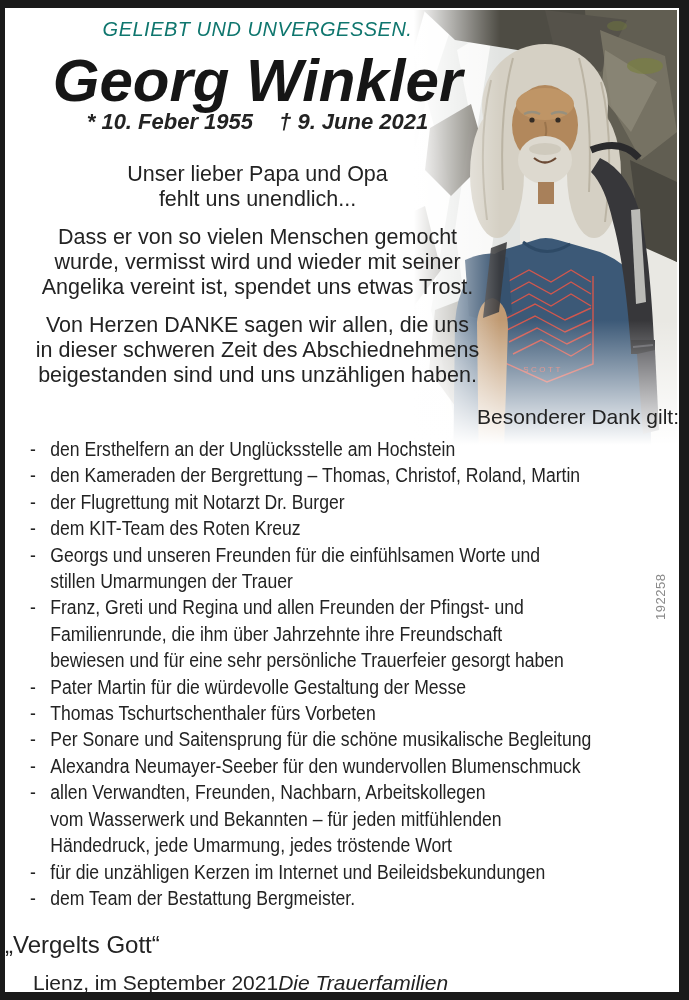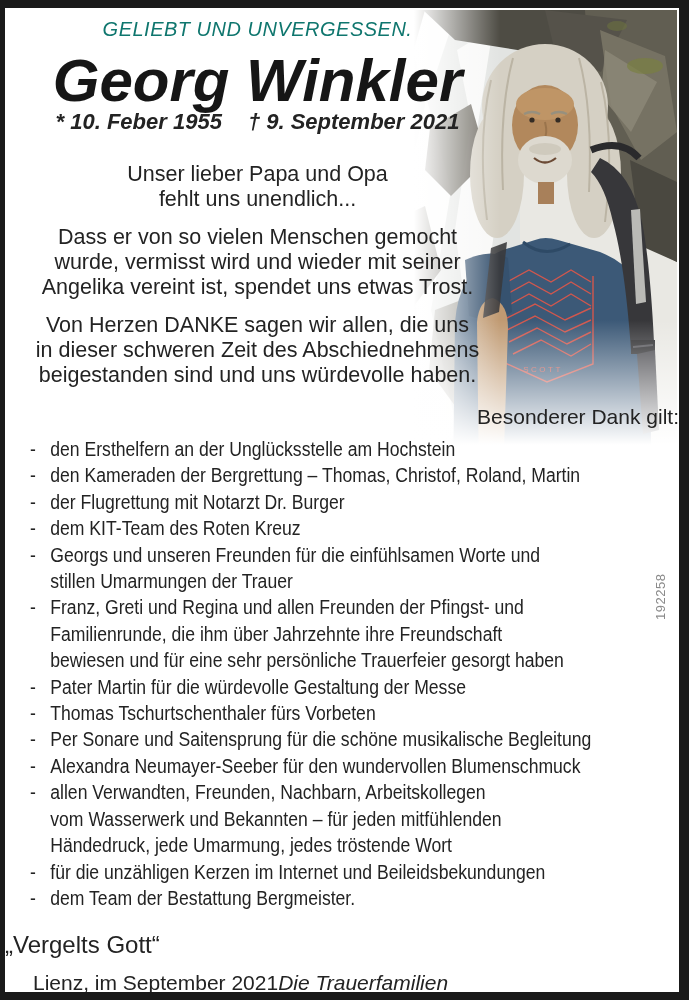--- a/index.html
+++ b/index.html
@@ -174,38 +174,38 @@
     <div class="fade-bottom"></div>
   </div>
 
   <div class="content">
 
     <div class="col tagline">GELIEBT UND UNVERGESSEN.</div>
 
     <div class="col name">Georg Winkler</div>
 
     <div class="col dates">
-      <span>* 10. Feber 1955</span><span class="sep"></span><span>† 9. September 2021</span>
+      <span>* 10. Feber 1955</span><span class="sep"></span><span>† 9. June 2021</span>
     </div>
 
     <div class="col para first">
       <div>Unser lieber Papa und Opa</div>
       <div>fehlt uns unendlich...</div>
     </div>
 
     <div class="col para">
       <div>Dass er von so vielen Menschen gemocht</div>
       <div>wurde, vermisst wird und wieder mit seiner</div>
       <div>Angelika vereint ist, spendet uns etwas Trost.</div>
     </div>
 
     <div class="col para">
       <div>Von Herzen DANKE sagen wir allen, die uns</div>
       <div>in dieser schweren Zeit des Abschiednehmens</div>
-      <div>beigestanden sind und uns würdevolle haben.</div>
+      <div>beigestanden sind und uns unzähligen haben.</div>
     </div>
 
     <div class="thanks-heading">Besonderer Dank gilt:</div>
 
     <ul class="thanks">
       <li>
         <span class="dash">-</span>
         <span class="lines">
             <div>den Ersthelfern an der Unglücksstelle am Hochstein</div>
           </span>

